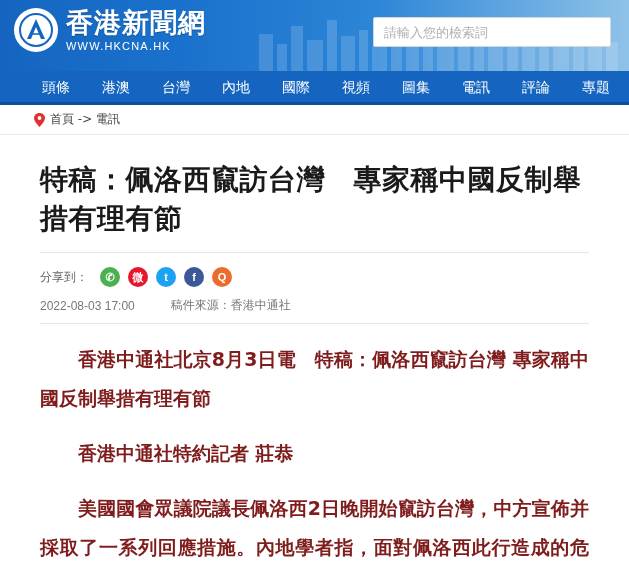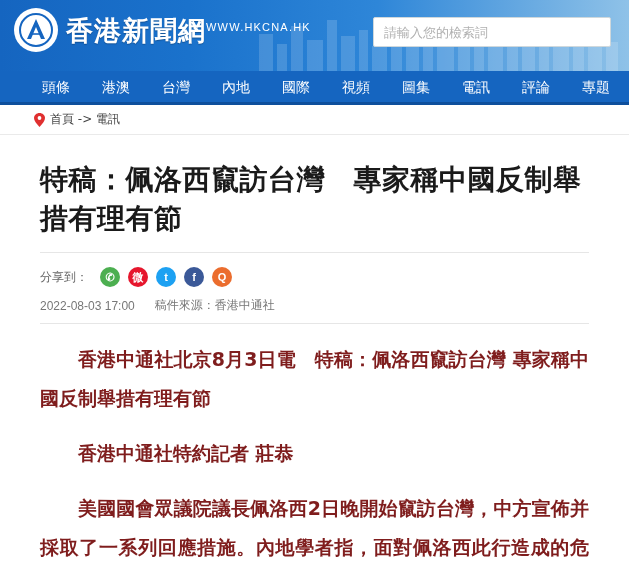--- a/index.html
+++ b/index.html
@@ -42,21 +42,21 @@
     width: 44px; height: 44px;
     border-radius: 50%;
     background: #ffffff;
     display: flex;
     align-items: center;
     justify-content: center;
   }
   .logo-mark svg { display: block; }
   .logo-text-wrap {
     display: flex;
-    flex-direction: row;
+    flex-direction: column;
     justify-content: center;
     line-height: 1;
   }
   .logo-title {
     color: #ffffff;
     font-size: 27px;
     font-weight: bold;
     letter-spacing: 1px;
     font-family: "DejaVu Sans", sans-serif;
     text-shadow: 0 1px 1px rgba(0,0,0,0.25);
@@ -169,21 +169,21 @@
   .ico-qq     { background: #eb6d2e; }
 
   .meta-row {
     display: flex;
     align-items: center;
     padding: 10px 0 9px 0;
     border-bottom: 1px solid #e6e6e6;
     font-size: 12px;
     color: #777;
   }
-  .meta-date { margin-right: 20px; font-family: "Liberation Sans", sans-serif; }
+  .meta-date { margin-right: 36px; font-family: "Liberation Sans", sans-serif; }
   .meta-source { font-family: "DejaVu Sans", sans-serif; }
   .meta-font {
     margin-left: auto;
     color: #555;
     font-family: "DejaVu Sans", sans-serif;
   }
   .meta-font span { cursor: pointer; }
 
   .body-text {
     padding-top: 16px;

